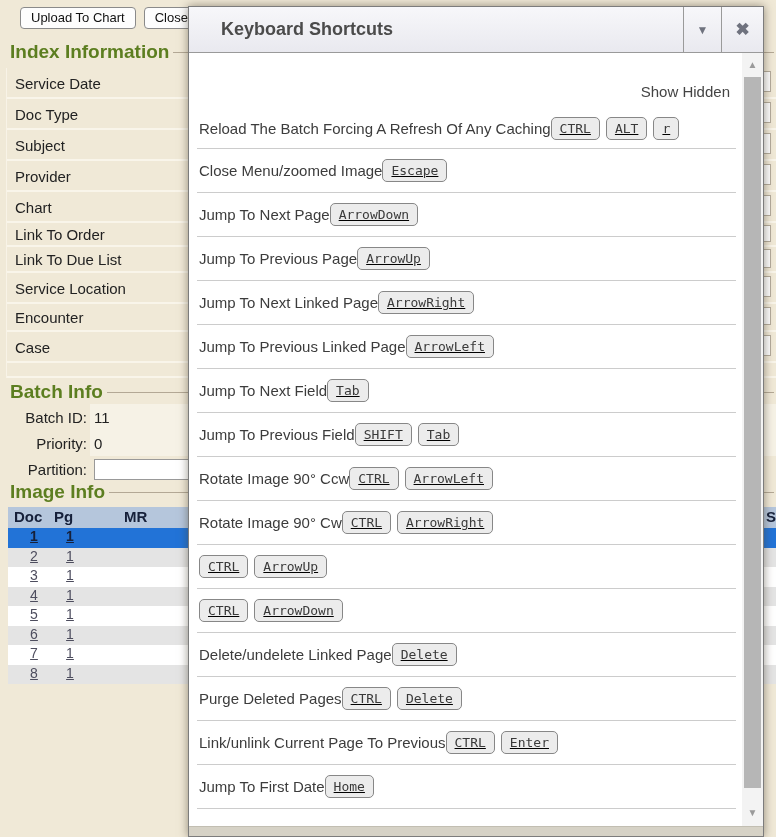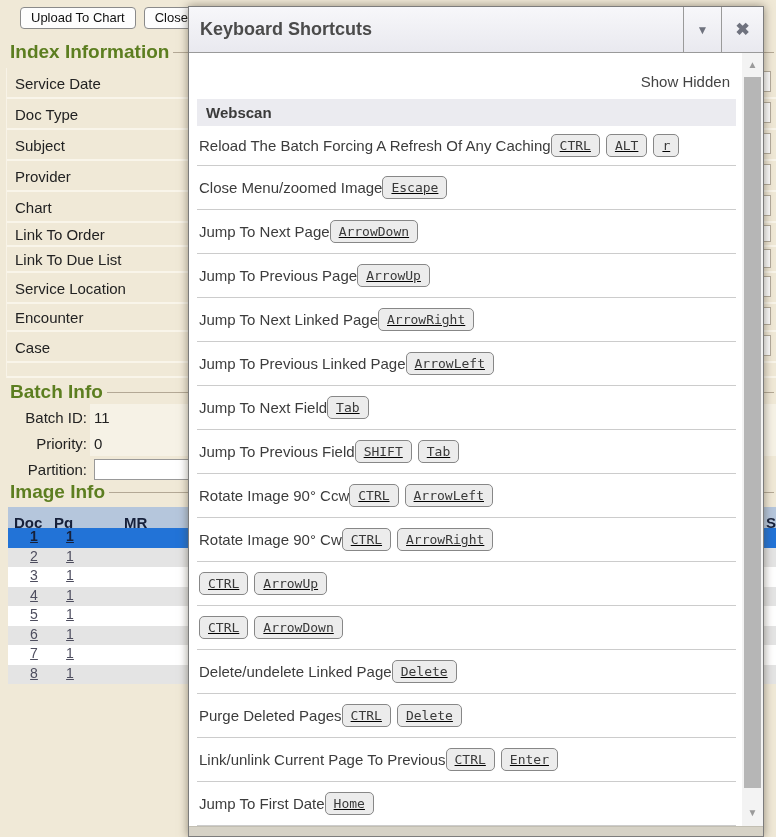--- a/index.html
+++ b/index.html
@@ -29,44 +29,44 @@
   .field-row.empty { border-bottom:2px solid #f9f5ea; }
 
   .batch-rows { position:absolute; left:6px; right:0; top:404px; }
   .batch-row { height:26px; display:flex; align-items:center; font-size:15px; color:#222; }
   .batch-row .blbl { width:84px; text-align:right; padding-right:3px; }
   .batch-row .bval { flex:1; align-self:stretch; display:flex; align-items:center; background:#f6f2e6; padding-left:4px; }
   .batch-row input { width:112px; height:21px; border:1px solid #999; background:#fff; font-size:14px; padding:0 3px; }
 
   .img-table { position:absolute; left:8px; top:507px; width:768px; font-size:15px; }
   .it-head { position:relative; height:21px; background:#b5c6dc; font-weight:bold; color:#16203a; }
-  .it-head span { position:absolute; top:7px; }
+  .it-head span { position:absolute; top:1px; }
   .it-row { position:relative; height:19.5px; }
   .it-row a { text-decoration:underline; color:#4d4d5e; font-size:14px; cursor:pointer; }
   .it-row .c-doc { position:absolute; left:8px; width:36px; text-align:center; top:0; }
   .it-row .c-pg  { position:absolute; left:44px; width:36px; text-align:center; top:0; }
   .it-row.sel { background:#2273d7; }
   .it-row.sel a { color:#16203a; font-weight:bold; }
   .it-row.alt { background:#e4e4e4; }
   .it-row.norm { background:#ffffff; }
 
   
   .modal { position:absolute; left:188px; top:6px; width:576px; height:831px;
            border:1px solid #7c7c7c; background:#fff; box-shadow:0 0 9px rgba(70,60,45,.55);
            display:flex; flex-direction:column; }
   .titlebar { position:relative; height:46px; flex:0 0 46px; background:linear-gradient(#f7f7fa,#e9e9ef);
               border-bottom:1px solid #9a9a9a; }
-  .titlebar .ttl { position:absolute; left:11px; top:0; line-height:45px; font-size:18px; font-weight:bold; color:#4b4b4b; }
+  .titlebar .ttl { position:absolute; left:32px; top:0; line-height:45px; font-size:18px; font-weight:bold; color:#4b4b4b; }
   .tb-btn { position:absolute; top:0; height:45px; border-left:1px solid #9a9a9a; display:flex;
             align-items:center; justify-content:center; cursor:pointer; color:#6f727e; }
   .tb-collapse { right:42px; width:38px; font-size:12px; }
   .tb-close { right:0; width:42px; font-size:17px; font-weight:bold; }
 
   .dlg-body { flex:1 1 auto; display:flex; overflow:hidden; background:#fff; }
-  .dlg-content { flex:1; padding:14px 6px 0 8px; overflow:hidden; }
+  .dlg-content { flex:1; padding:24px 6px 0 8px; overflow:hidden; }
   .show-hidden { text-align:right; font-size:15px; color:#444; padding:6px 6px 9px 0; cursor:pointer; }
   .section-bar { background:#ebebf0; font-size:15px; font-weight:bold; color:#3a3a3a; padding:5px 9px; }
 
   .sc-row { display:flex; justify-content:flex-start; align-items:center; 
             padding:10px 2px; border-bottom:1px solid #ccc; }
   .sc-row.tall { padding:8px 2px; }
   .sc-label { font-size:15px; color:#3c3c3c; max-width:400px; line-height:19px; }
   .sc-keys { display:flex; gap:6px; flex:0 0 auto;text-decoration:underline; }
   .key { font-family:"DejaVu Sans Mono", monospace; font-size:13px; color:#3a3a3a; background:#ececec;
          border:1px solid #878787; border-radius:5px; padding:3px 8px; white-space:nowrap; }
@@ -217,21 +217,20 @@
         <span>▼</span>
       </div>
       <div class="tb-btn tb-close">
         <span>✖</span>
       </div>
     </div>
 
     <div class="dlg-body">
       <div class="dlg-content">
         <div class="show-hidden">Show Hidden</div>
-        <div class="section-bar">Webscan</div>
         <div id="shortcut-rows">
             <div class="sc-row tall">
               <span class="sc-label">Reload The Batch Forcing A Refresh Of Any Caching</span>
               <span class="sc-keys">
                 <span class="key">CTRL</span>
                 <span class="key">ALT</span>
                 <span class="key">r</span>
               </span>
             </div>
             <div class="sc-row">

